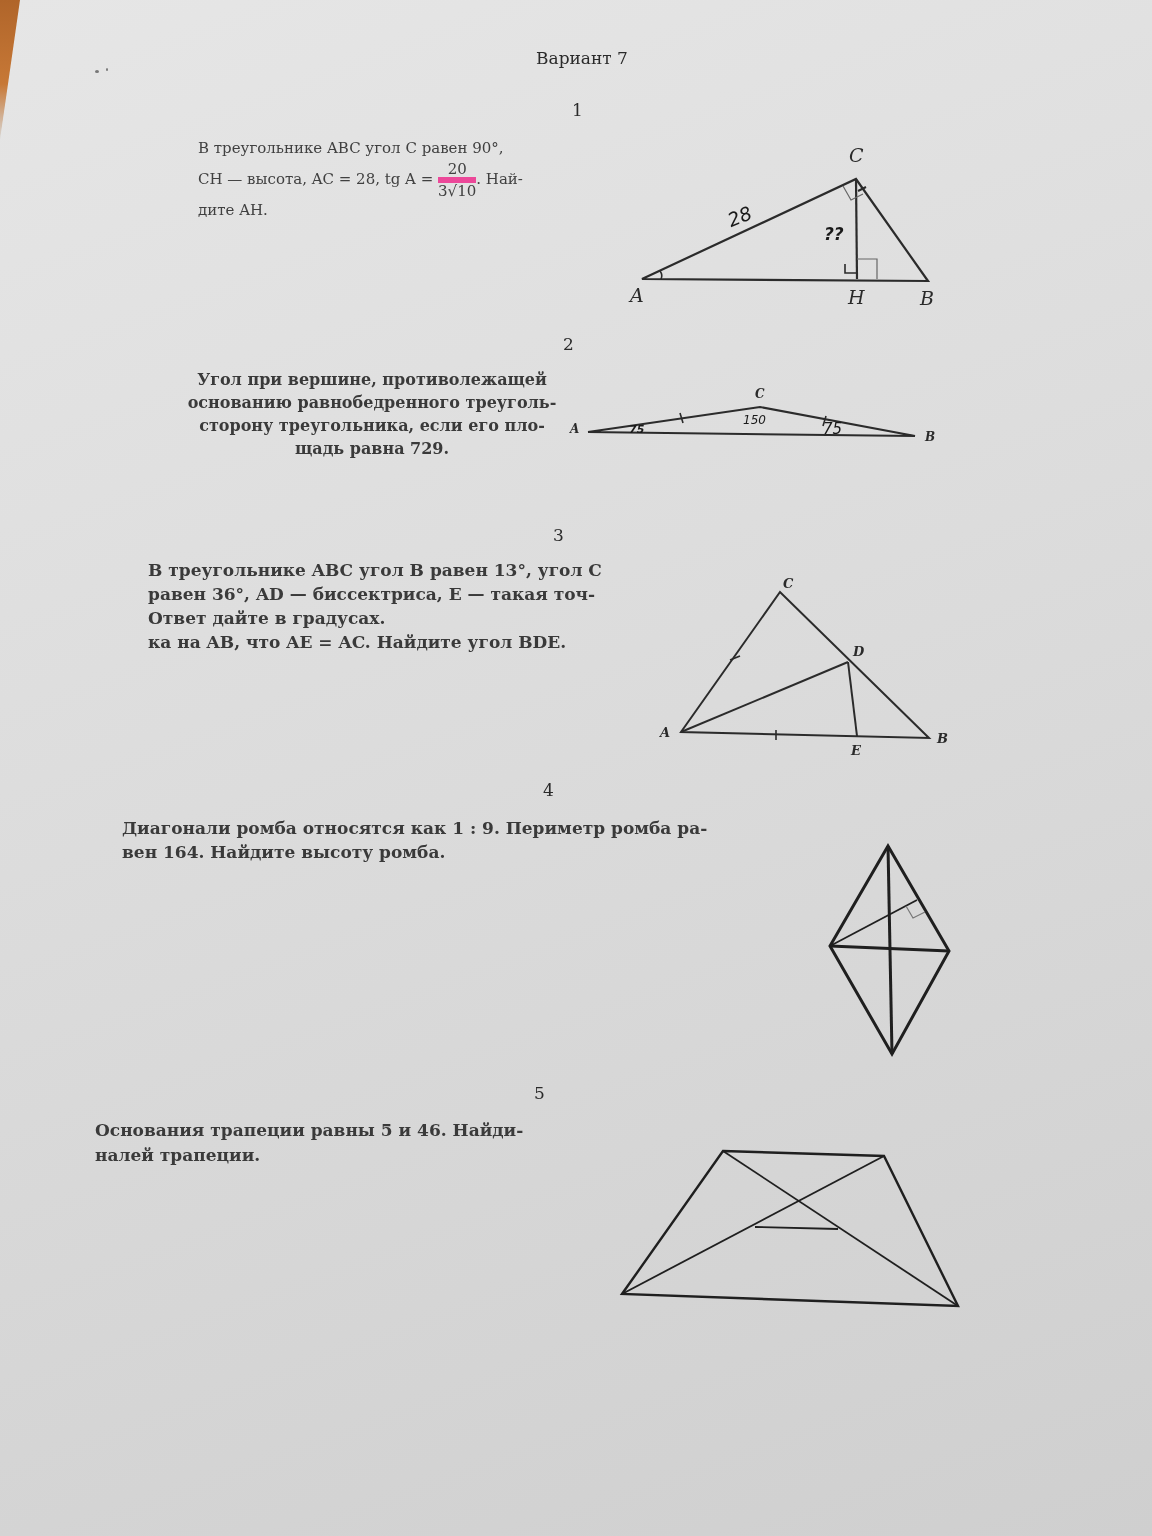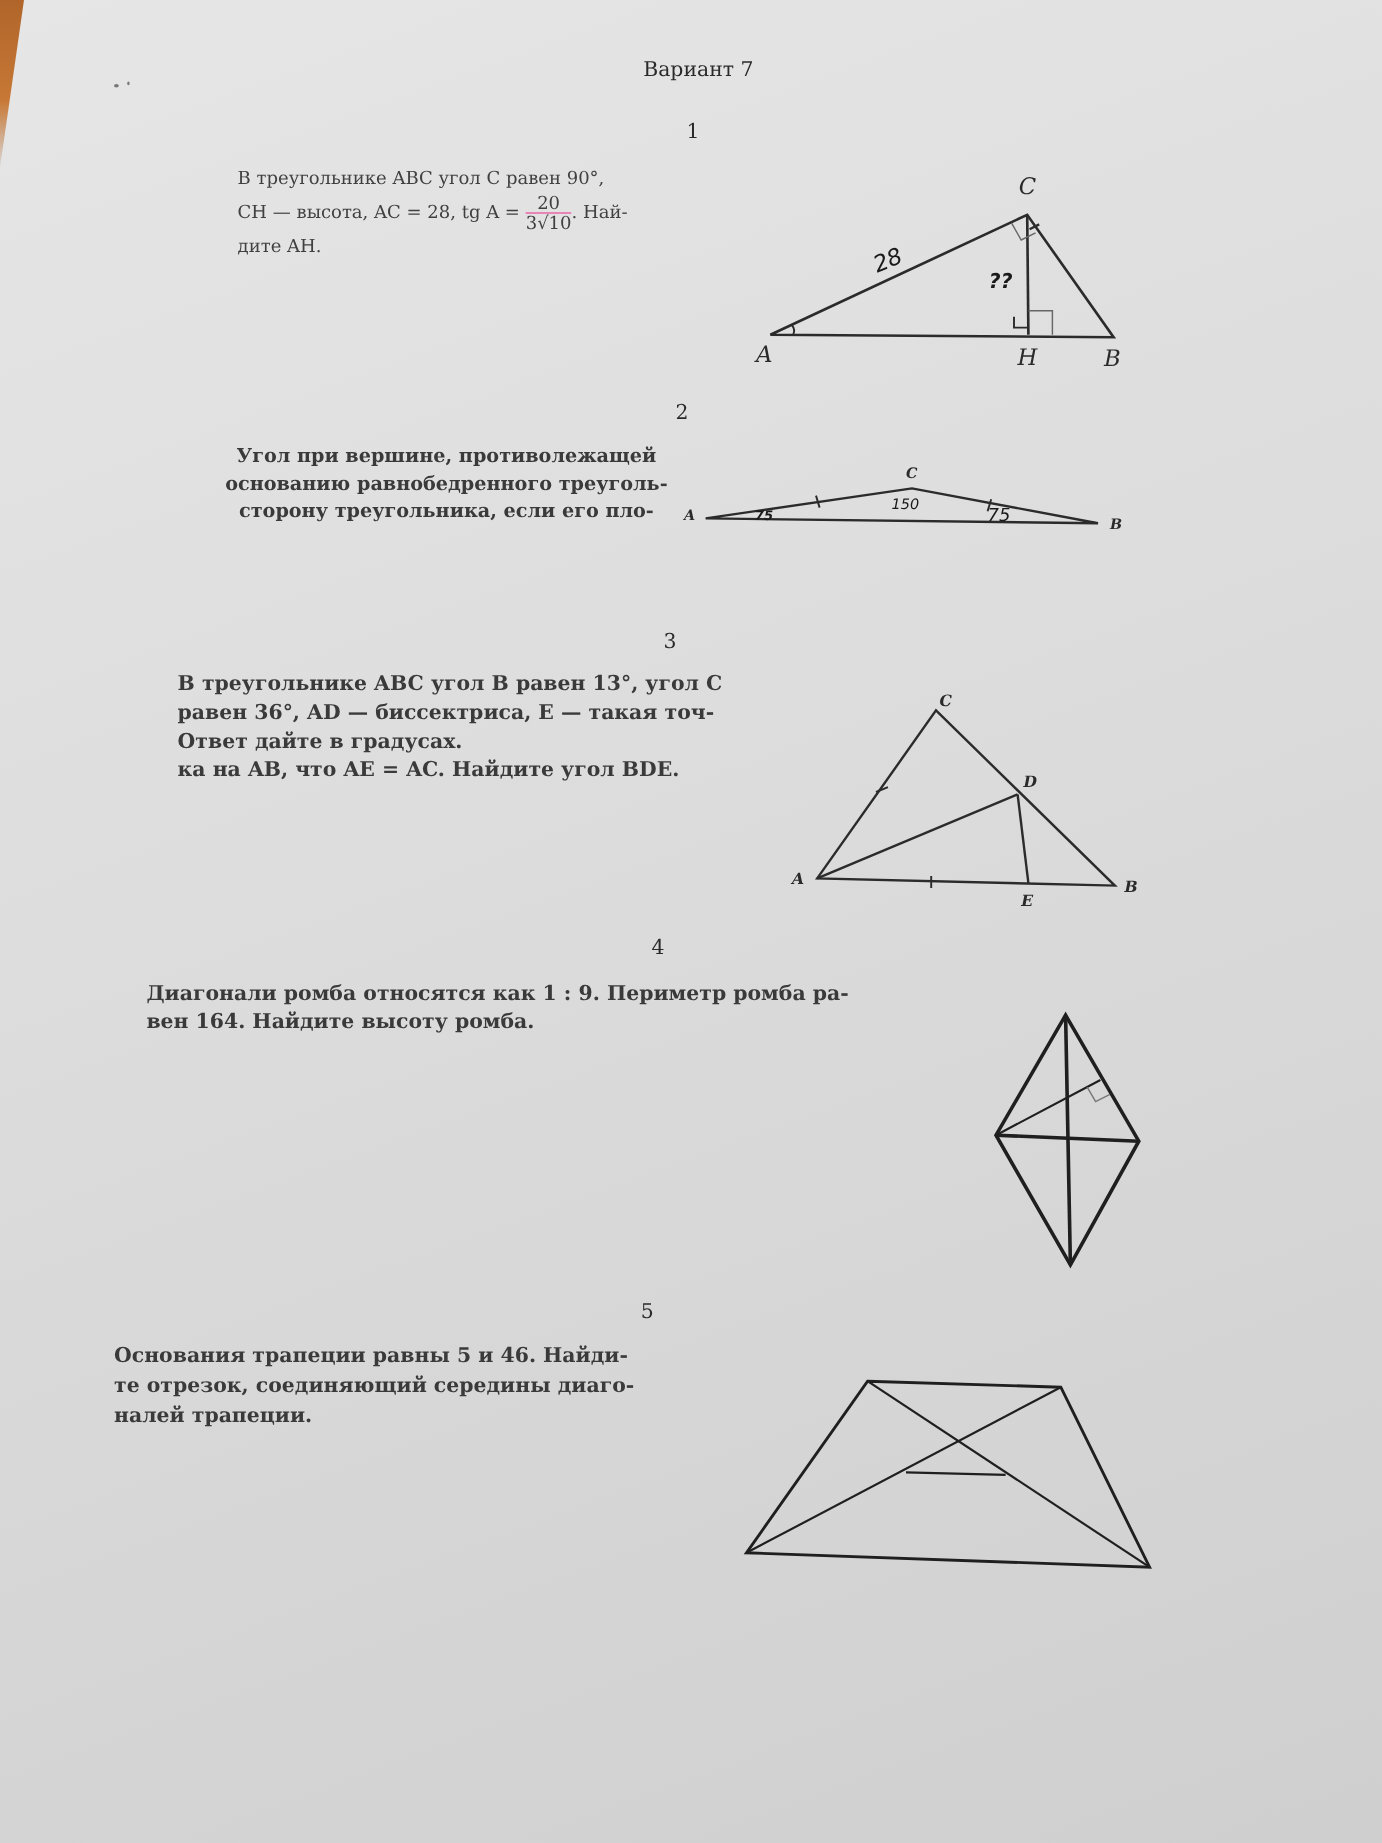--- a/index.html
+++ b/index.html
@@ -16,21 +16,21 @@
   .paper {
     position:absolute; left:0; top:0; width:1152px; height:1536px;
     background:linear-gradient(160deg,#e6e6e6 0%, #dcdcdc 45%, #cfcfcf 100%);
     clip-path:polygon(20px 0, 1152px 0, 1152px 1536px, 0 1536px, 0 140px);
   }
   .txt { position:absolute; color:#404040; font-size:17px; line-height:23px; }
   .num { position:absolute; color:#2a2a2a; font-size:17px; }
   .title { position:absolute; color:#2a2a2a; font-size:17px; }
   .bold { font-weight:bold; color:#3a3a3a; }
   .frac { display:inline-block; vertical-align:middle; text-align:center; font-size:15px; line-height:16px; }
-  .frac .top { display:block; border-bottom:1px solid #ec4899; padding:0 2px; }
+  .frac .top { display:block; border-bottom:6px solid #ec4899; padding:0 2px; }
   .frac .bot { display:block;text-align:center; }
   svg.fig { position:absolute; overflow:visible; }
   svg text { font-family:"DejaVu Serif", serif; font-style:italic; fill:#2a2a2a; }
   svg .hand { font-family:"DejaVu Sans", sans-serif; font-style:italic; fill:#1a1a1a; }
   .dust { position:absolute; width:4px; height:3px; background:#777; border-radius:50%; }
 </style>
 </head>
 <body>
 
 <div class="wood"></div>
@@ -69,20 +69,21 @@
   <text x="300" y="165" font-size="19">B</text>
   <text class="hand" x="108" y="84" font-size="19" transform="rotate(-22 118 78)">28</text>
   <text class="hand" x="204" y="100" font-size="17" font-weight="bold">??</text>
 </svg>
 
 <div class="num" style="left:563px;top:334px;">2</div>
 <div class="txt bold" style="left:172px;top:368px;width:400px;font-size:16px;line-height:23px;text-align:center;">
   <div>Угол при вершине, противолежащей</div>
   <div>основанию равнобедренного треуголь-</div>
   <div>сторону треугольника, если его пло-</div>
+  <div>щадь равна 729.</div>
 </div>
 <svg class="fig" style="left:565px;top:385px;" width="380" height="60">
   <g stroke="#2b2b2b" stroke-width="2" fill="none">
     <polyline points="23,47 195,22 350,51 23,47"></polyline>
     <line x1="115" y1="28" x2="118" y2="38" stroke-width="1.6"></line>
     <line x1="261" y1="31" x2="258" y2="41" stroke-width="1.6"></line>
   </g>
   <text x="5" y="48" font-size="12" font-weight="bold">A</text>
   <text x="190" y="13" font-size="12" font-weight="bold">C</text>
   <text x="360" y="56" font-size="12" font-weight="bold">B</text>
@@ -124,21 +125,20 @@
     <line x1="78" y1="16" x2="82" y2="224"></line>
     <line x1="20" y1="116" x2="139" y2="121"></line>
     <line x1="20" y1="116" x2="107" y2="70" stroke-width="1.8"></line>
   </g>
   <polyline points="96,76 103,88 115,82" stroke="#777" stroke-width="1.2" fill="none"></polyline>
 </svg>
 
 <div class="num" style="left:534px;top:1083px;">5</div>
 <div class="txt bold" style="left:95px;top:1118px;width:520px;font-size:17px;line-height:25px;">
   <div>Основания трапеции равны 5 и 46. Найди-</div>
-  <div>те отрезок, соединяющий середины диаго-</div>
   <div>налей трапеции.</div>
 </div>
 <svg class="fig" style="left:610px;top:1140px;" width="370" height="180">
   <g stroke="#1f1f1f" stroke-width="2.4" fill="none">
     <polygon points="113,11 274,16 348,166 12,154"></polygon>
     <line x1="113" y1="11" x2="348" y2="166" stroke-width="1.8"></line>
     <line x1="274" y1="16" x2="12" y2="154" stroke-width="1.8"></line>
     <line x1="145" y1="87" x2="228" y2="89" stroke-width="1.8"></line>
   </g>
 </svg>

